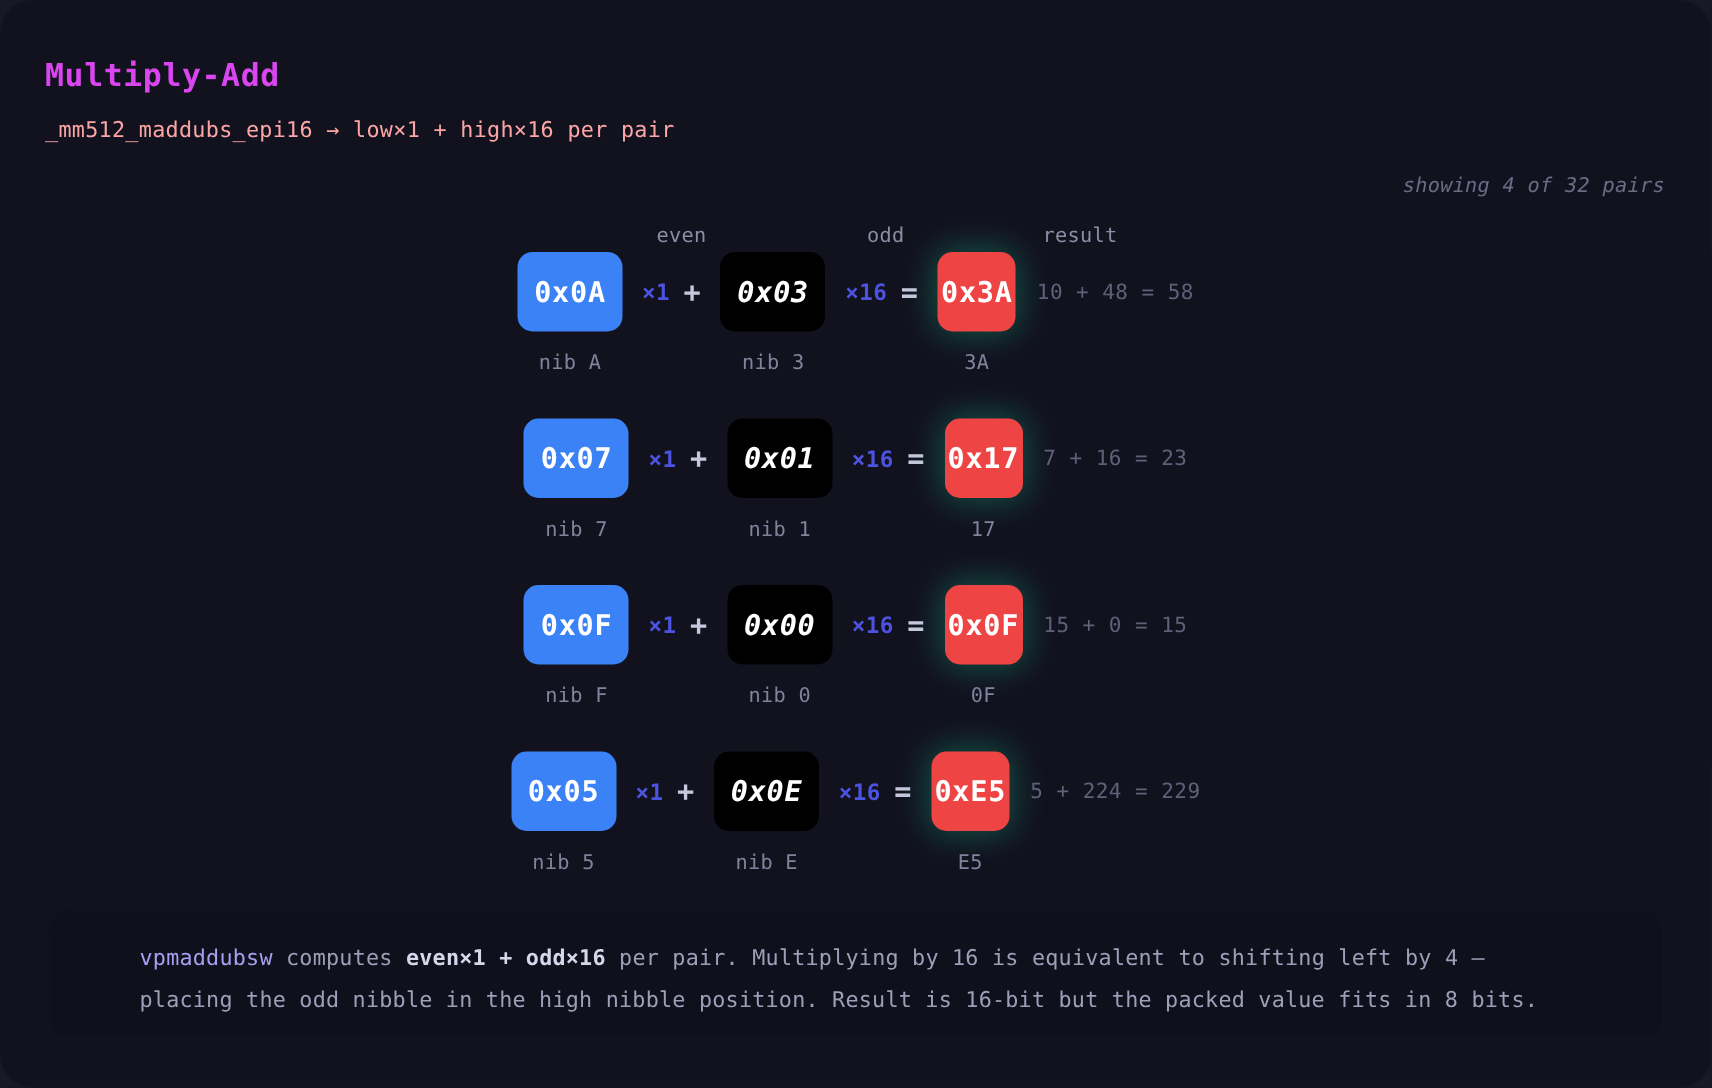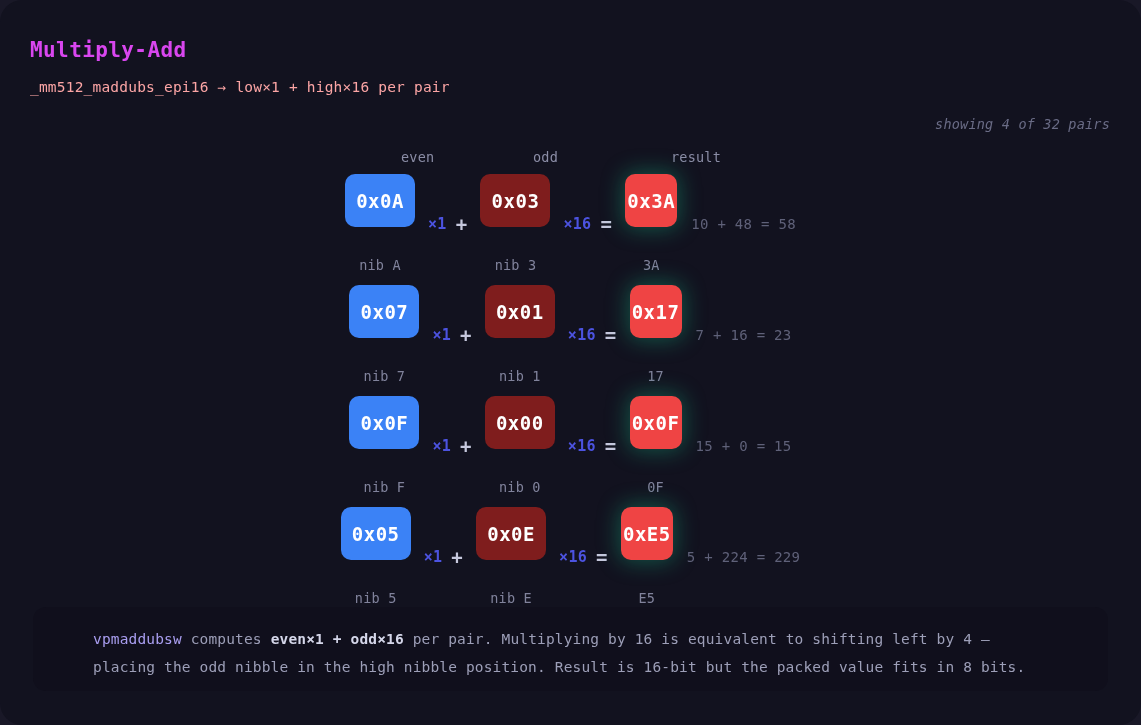--- a/index.html
+++ b/index.html
@@ -54,40 +54,40 @@
     left: 0; right: 0;
     top: 149px;
     display: flex;
     justify-content: center;
     pointer-events: none;
   }
   .caption-row { display: flex; align-items: flex-end; }
   .caption {
     font-size: 13.5px;
     color: #8b8da6;
-    text-align: left;
+    text-align: right;
     letter-spacing: 0.2px;
   }
   .cap-even   { width: 70px; margin-left: 5px; }
   .cap-gap-a  { width: 62px; }
   .cap-odd    { width: 70px; }
   .cap-gap-b  { width: 68px; }
   .cap-result { width: 74px; }
 
   
   #rows {
     position: absolute;
     left: 0; right: 0;
     top: 168px;
   }
 
   .mad-row {
     display: flex;
     justify-content: center;
-    align-items: center;
+    align-items: flex-start;
     height: 111px;
   }
 
   .cell-wrap {
     display: flex;
     flex-direction: column;
     align-items: center;
   }
 
   .chip {
@@ -96,29 +96,29 @@
     justify-content: center;
     height: 53px;
     border-radius: 10px;
     font-size: 19px;
     font-weight: bold;
     color: #ffffff;
     letter-spacing: 0.5px;
   }
 
   .chip.even   { width: 70px; background: #3b82f6; }
-  .chip.odd    { width: 70px; background: #7f1d1d; }
+  .chip.odd    { width: 70px; background: #000000; font-style: italic; }
   .chip.result {
     width: 52px;
     background: #ef4444;
     box-shadow: 0 0 22px 2px rgba(23,193,138,0.38);
   }
 
   .sub-label {
-    margin-top: 30px;
+    margin-top: 13px;
     font-size: 13.5px;
     color: #81839c;
     letter-spacing: 0.2px;
     white-space: nowrap;
   }
 
   .op {
     height: 53px;
     display: flex;
     align-items: center;

